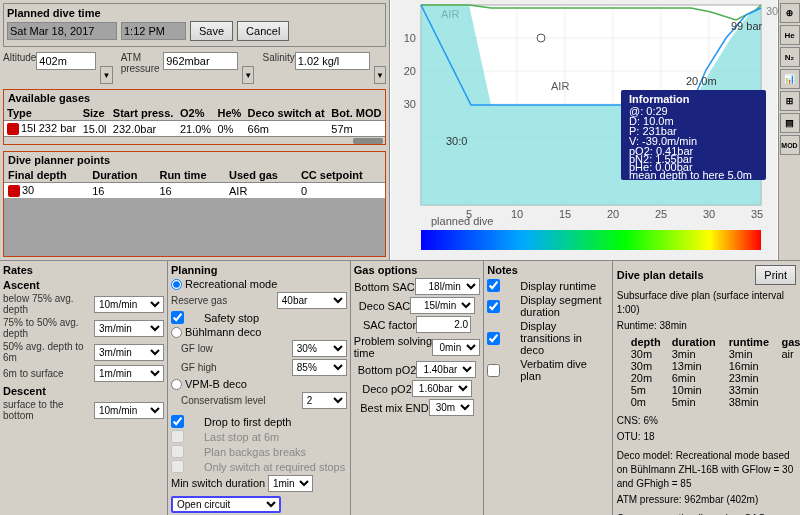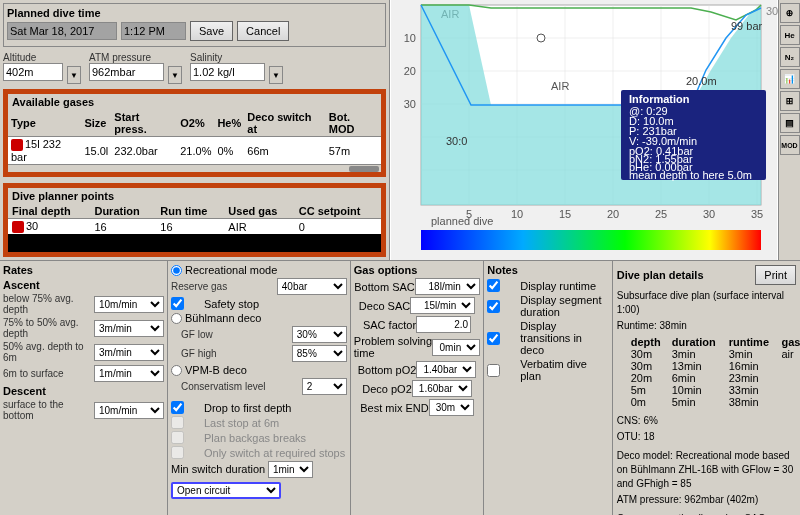--- a/index.html
+++ b/index.html
@@ -6,32 +6,32 @@
     body { width: 800px; height: 515px; overflow: hidden; background: #d4d0c8; }
 
     .main-container { display: flex; flex-direction: column; width: 800px; height: 515px; }
 
     
     .top-section { display: flex; height: 260px; }
 
     
     .left-panel { width: 390px; background: #d4d0c8; border-right: 1px solid #888; display: flex; flex-direction: column; }
 
-    .section-box { border: 5px solid #c2410c; margin: 3px; background: #000000; }
+    .section-box { border: 1px solid #c2410c; margin: 3px; background: #a3a3a3; }
     .section-title { background: #d4d0c8; font-weight: bold; font-size: 11px; padding: 2px 4px; }
 
     .planned-dive-time { margin: 3px; border: 1px solid #888; padding: 3px; }
     .pdt-row { display: flex; align-items: center; gap: 4px; margin-bottom: 2px; }
     .pdt-input { height: 18px; font-size: 11px; border: 1px solid #888; background: #a3a3a3; padding: 1px 2px; }
     .pdt-date { width: 110px; }
     .pdt-time { width: 65px; }
     .btn { height: 20px; padding: 1px 8px; font-size: 11px; border: 1px solid #666; background: linear-gradient(to bottom, #f0f0f0, #d8d8d8); cursor: pointer; }
 
     .params-row { display: flex; gap: 4px; margin: 2px 3px; }
-    .param-group { display: flex; flex-direction: column; }
+    .param-group { display: flex; flex-direction: row; }
     .param-label { font-size: 10px; color: #333; }
     .param-input { height: 18px; font-size: 11px; border: 1px solid #888; background: white; padding: 1px 2px; width: 70px; }
 
     
     .gas-table { width: 100%; border-collapse: collapse; font-size: 11px; }
     .gas-table th { background: #d4d0c8; text-align: left; padding: 1px 3px; border-bottom: 1px solid #888; font-weight: bold; }
     .gas-table td { padding: 1px 3px; background: white; }
     .gas-table tr:nth-child(even) td { background: #f0f0f0; }
 
     
@@ -319,20 +319,21 @@
       <div class="rates-sub">Descent</div>
       <div class="rate-row">
         <span class="rate-label">surface to the bottom</span>
         <select class="rate-select">
           <option>10m/min</option>
         </select>
       </div>
     </div>
 
     <div class="planning-panel">
+      <div class="plan-title">Planning</div>
       <div class="radio-row">
         <input type="radio" name="mode" checked="" style="">
         <span>Recreational mode</span>
       </div>
       <div class="plan-row">
         <span class="rate-label">Reserve gas</span>
         <select class="plan-select">
           <option>40bar</option>
         </select>
       </div>

